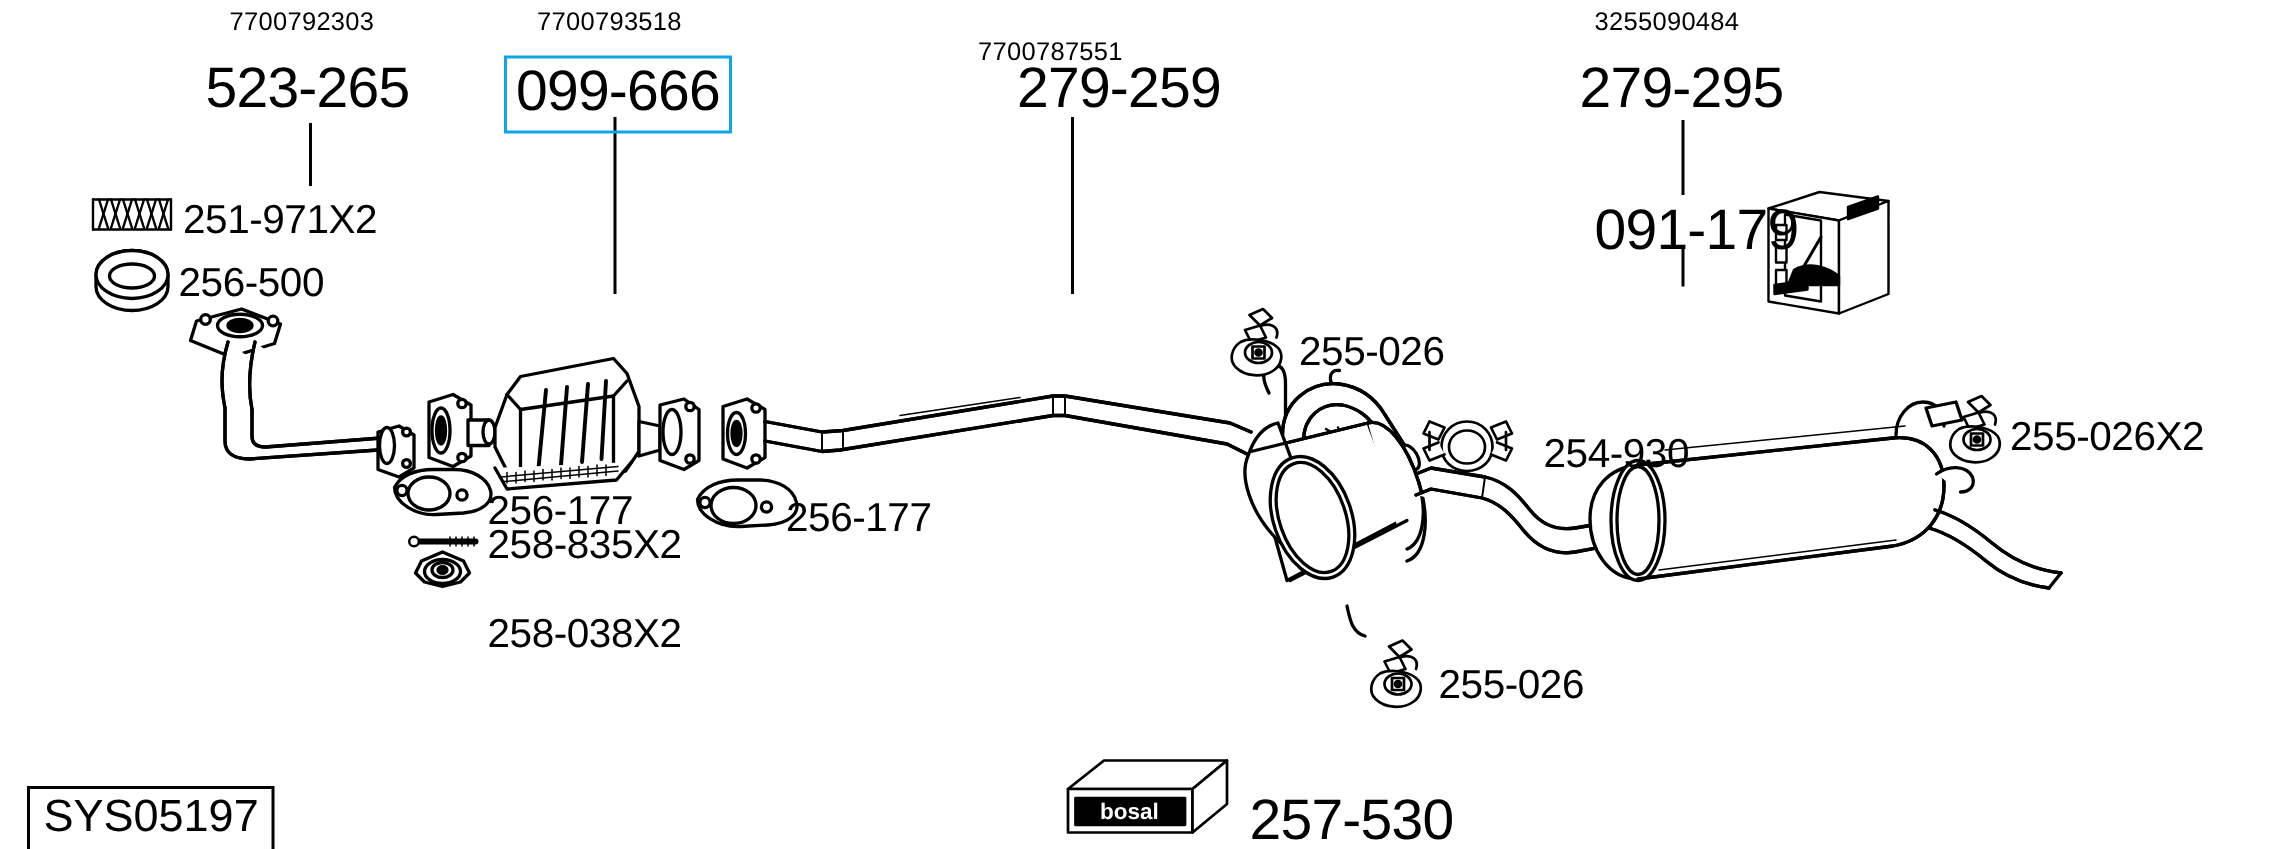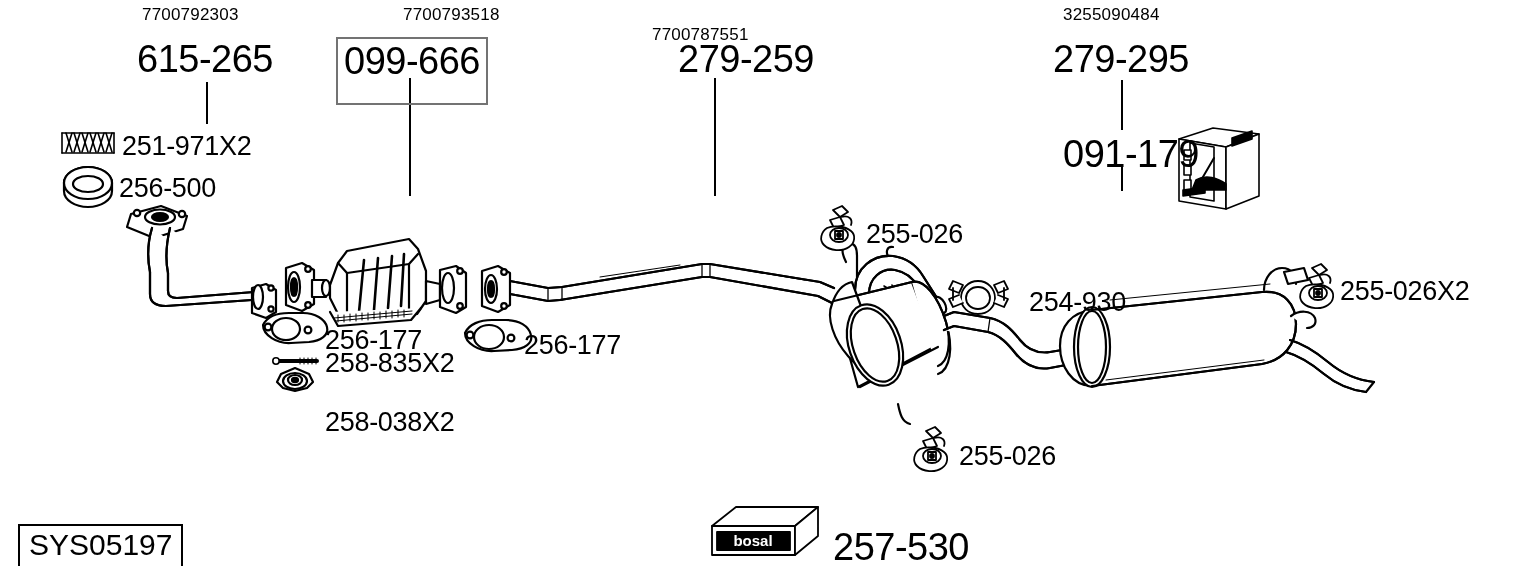--- a/index.html
+++ b/index.html
@@ -1,21 +1,21 @@
 <!DOCTYPE html>
 <html><head>
 <meta charset="utf-8">
 <style>
   html,body{margin:0;padding:0;background:#ffffff;}
   body{width:1530px;height:566px;position:relative;overflow:hidden;
        font-family:"Liberation Sans","DejaVu Sans",sans-serif;color:#000;}
   .abs{position:absolute;}
   .oem{font-size:17px;letter-spacing:0.2px;white-space:nowrap;}
   .big{font-size:38px;white-space:nowrap;letter-spacing:-0.5px;}
-  .boxed{border:2px solid #737373;padding:1px 6px 20px 6px;}
+  .boxed{border:2px solid #0ea5e9;padding:1px 6px 4px 6px;}
   .part{font-size:27px;white-space:nowrap;letter-spacing:-0.3px;}
   .lead{background:#000;width:2px;}
   .sys{font-size:30px;border:2px solid #000;padding:2px 9px 4px 9px;white-space:nowrap;}
   svg{display:block;overflow:visible;}
   .art{position:absolute;left:0;top:0;width:1530px;height:566px;pointer-events:none;}
 </style>
 </head>
 <body>
 
 <svg class="art" viewBox="0 0 1530 566" xmlns="http://www.w3.org/2000/svg" fill="none" stroke="#000" stroke-width="2.2" stroke-linecap="round" stroke-linejoin="round">
@@ -268,24 +268,24 @@
     <text x="753" y="546" font-family="Liberation Sans, sans-serif" font-size="15" font-weight="bold" fill="#fff" stroke="none" text-anchor="middle">bosal</text>
   </g>
 </svg>
 
 <div class="abs lead" style="left:206px;top:82px;height:42px;"></div>
 <div class="abs lead" style="left:409px;top:78px;height:118px;"></div>
 <div class="abs lead" style="left:714px;top:78px;height:118px;"></div>
 <div class="abs lead" style="left:1121px;top:80px;height:50px;"></div>
 <div class="abs lead" style="left:1121px;top:165px;height:26px;"></div>
 
-<div class="abs oem" style="left:142px;top:5px;">7700792303</div>
-<div class="abs big" style="left:137px;top:38px;">615-265</div>
-
-<div class="abs oem" style="left:358px;top:5px;margin-left:45px;">7700793518</div>
+<div class="abs oem" style="left:153px;top:5px;">7700792303</div>
+<div class="abs big" style="left:137px;top:38px;">523-265</div>
+
+<div class="abs oem" style="left:358px;top:5px;">7700793518</div>
 <div class="abs big boxed" style="left:336px;top:37px;">099-666</div>
 
 <div class="abs oem" style="left:652px;top:5px;margin-top:20px;">7700787551</div>
 <div class="abs big" style="left:678px;top:38px;">279-259</div>
 
 <div class="abs oem" style="left:1063px;top:5px;">3255090484</div>
 <div class="abs big" style="left:1053px;top:38px;">279-295</div>
 
 <div class="abs part" style="left:122px;top:131px;">251-971X2</div>
 <div class="abs part" style="left:119px;top:173px;">256-500</div>

